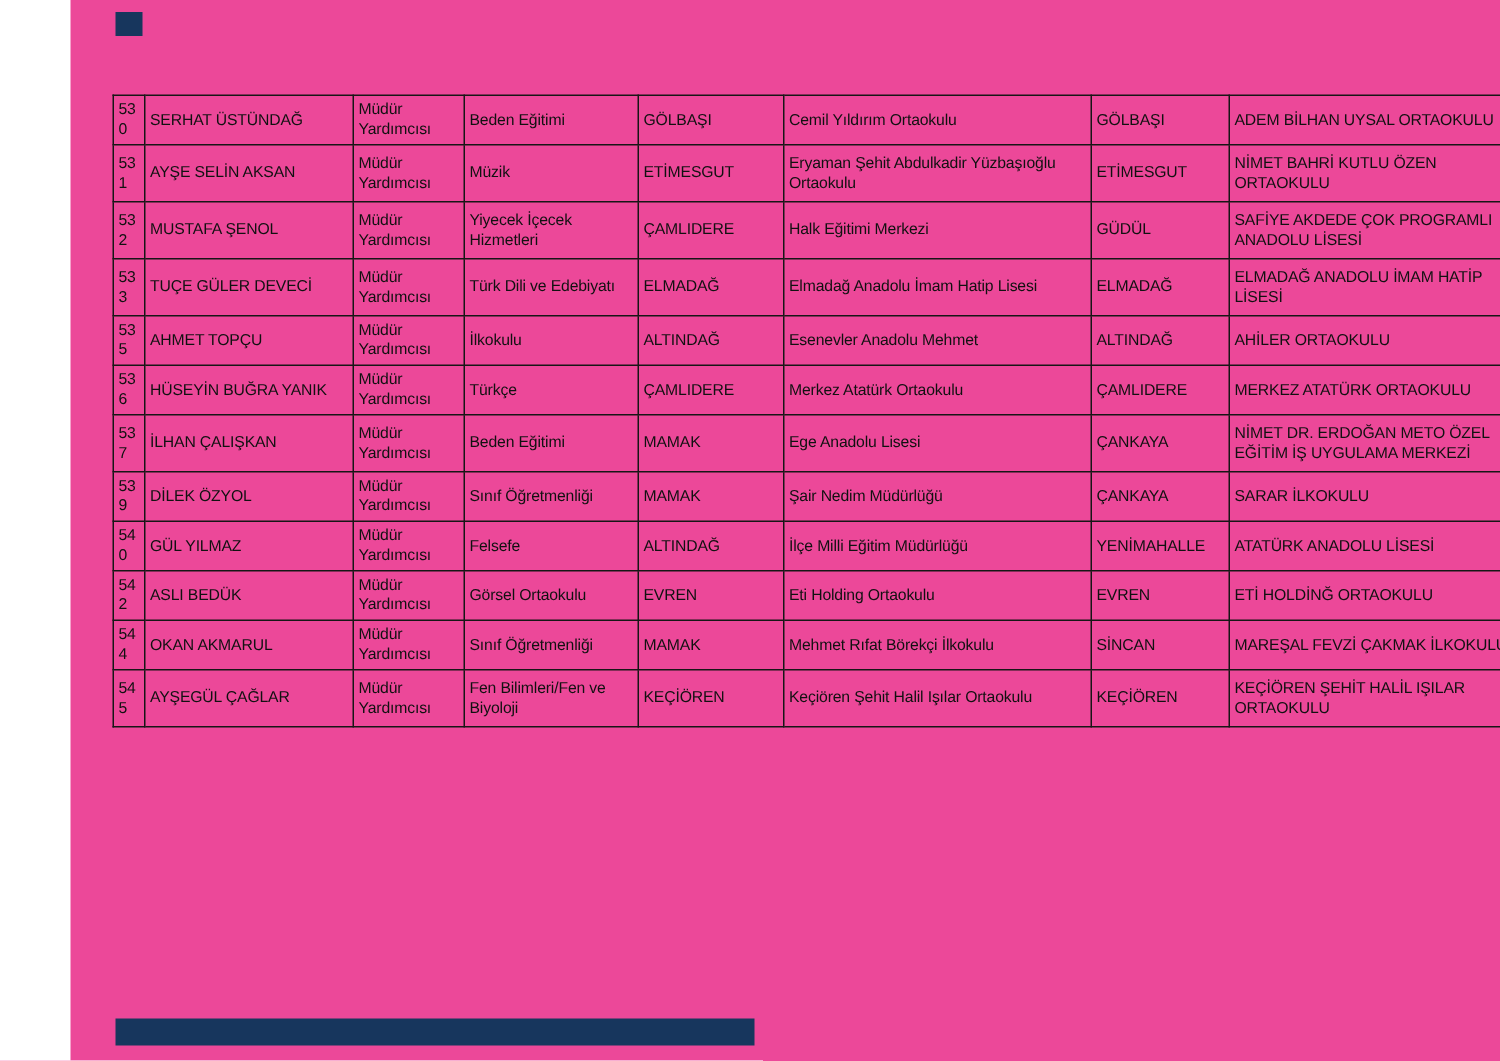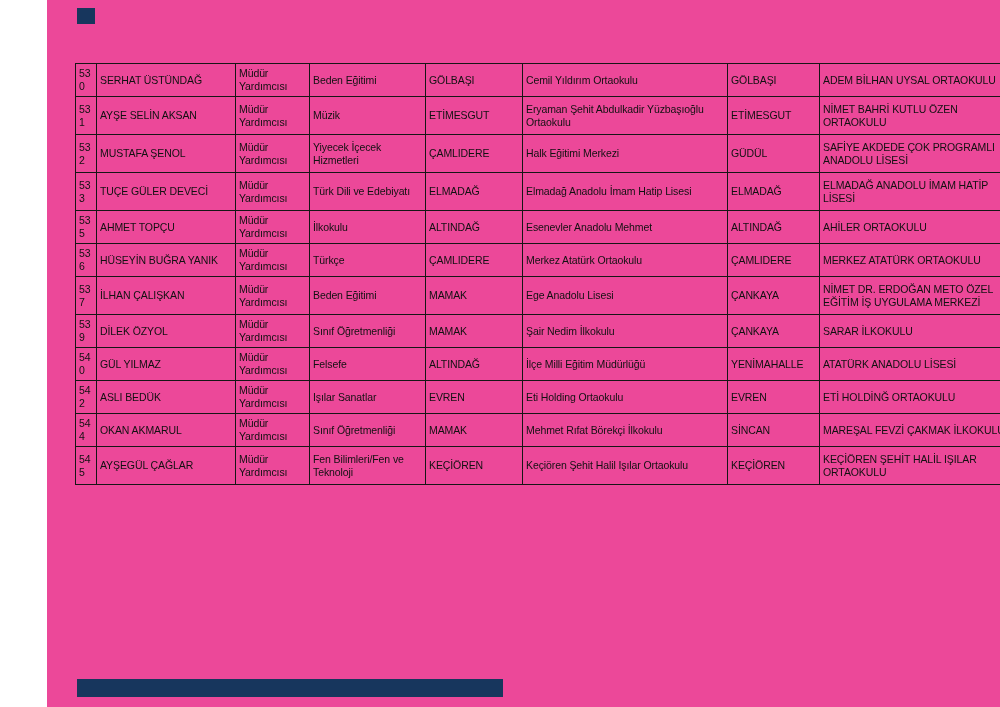--- a/index.html
+++ b/index.html
@@ -111,59 +111,59 @@
           <td class="">Ege Anadolu Lisesi</td>
           <td class="c-upper">ÇANKAYA</td>
           <td class="c-upper">NİMET DR. ERDOĞAN METO ÖZEL EĞİTİM İŞ UYGULAMA MERKEZİ</td>
         </tr>
         <tr class="short">
           <td class="c-no">539</td>
           <td class="">DİLEK ÖZYOL</td>
           <td class="">Müdür Yardımcısı</td>
           <td class="">Sınıf Öğretmenliği</td>
           <td class="c-upper">MAMAK</td>
-          <td class="">Şair Nedim İlkokulu</td>
+          <td class="">Şair Nedim Müdürlüğü</td>
           <td class="c-upper">ÇANKAYA</td>
           <td class="c-upper">SARAR İLKOKULU</td>
         </tr>
         <tr class="short">
           <td class="c-no">540</td>
           <td class="">GÜL YILMAZ</td>
           <td class="">Müdür Yardımcısı</td>
           <td class="">Felsefe</td>
           <td class="c-upper">ALTINDAĞ</td>
           <td class="">İlçe Milli Eğitim Müdürlüğü</td>
           <td class="c-upper">YENİMAHALLE</td>
           <td class="c-upper">ATATÜRK ANADOLU LİSESİ</td>
         </tr>
         <tr class="short">
           <td class="c-no">542</td>
           <td class="">ASLI BEDÜK</td>
           <td class="">Müdür Yardımcısı</td>
-          <td class="">Işılar Sanatlar</td>
+          <td class="">Görsel Ortaokulu</td>
           <td class="c-upper">EVREN</td>
           <td class="">Eti Holding Ortaokulu</td>
           <td class="c-upper">EVREN</td>
           <td class="c-upper">ETİ HOLDİNĞ ORTAOKULU</td>
         </tr>
         <tr class="short">
           <td class="c-no">544</td>
           <td class="">OKAN AKMARUL</td>
           <td class="">Müdür Yardımcısı</td>
           <td class="">Sınıf Öğretmenliği</td>
           <td class="c-upper">MAMAK</td>
           <td class="">Mehmet Rıfat Börekçi İlkokulu</td>
           <td class="c-upper">SİNCAN</td>
           <td class="c-upper">MAREŞAL FEVZİ ÇAKMAK İLKOKULU</td>
         </tr>
         <tr class="tall">
           <td class="c-no">545</td>
           <td class="">AYŞEGÜL ÇAĞLAR</td>
           <td class="">Müdür Yardımcısı</td>
-          <td class="">Fen Bilimleri/Fen ve Teknoloji</td>
+          <td class="">Fen Bilimleri/Fen ve Biyoloji</td>
           <td class="c-upper">KEÇİÖREN</td>
           <td class="">Keçiören Şehit Halil Işılar Ortaokulu</td>
           <td class="c-upper">KEÇİÖREN</td>
           <td class="c-upper">KEÇİÖREN ŞEHİT HALİL IŞILAR ORTAOKULU</td>
         </tr>
       </tbody>
   </table>
 
   <div class="redaction-bottom" style="background: rgb(23, 54, 93);"></div>
 

